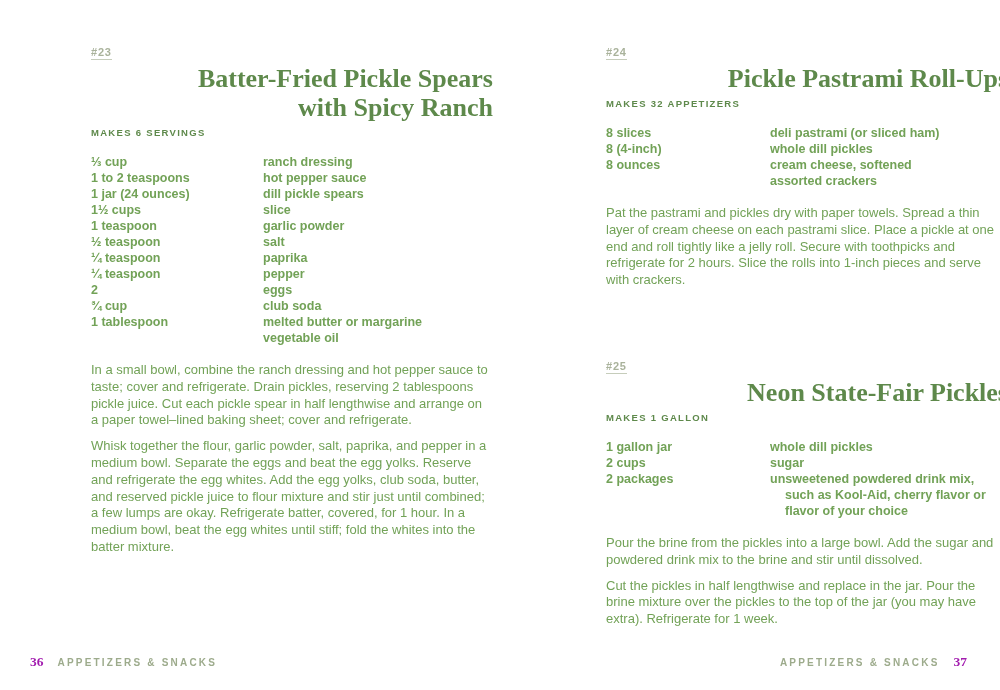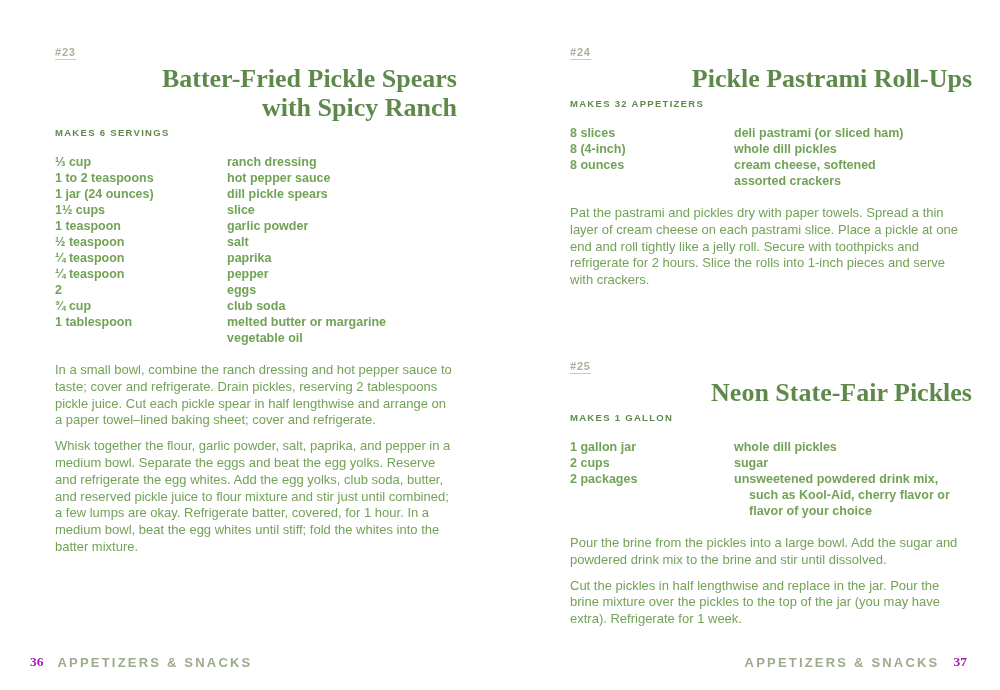--- a/index.html
+++ b/index.html
@@ -11,20 +11,21 @@
     position: relative;
     width: 1000px;
     height: 690px;
     background: #ffffff;
     overflow: hidden;
     font-family: "Liberation Sans", "DejaVu Sans", sans-serif;
   }
   .recipe-col {
     position: absolute;
     width: 402px;
+    margin-left: 36px;
   }
   .col-left  { left: 55px;  top: 42px; }
   .col-r1    { left: 570px; top: 42px; }
   .col-r2    { left: 570px; top: 356px; }
 
   .num {
     display: inline-block;
     font-size: 11px;
     font-weight: bold;
     letter-spacing: 0.8px;
@@ -88,21 +89,21 @@
   .footer-left  { left: 30px; }
   .footer-right { right: 33px; text-align: right; }
   .pagenum {
     font-family: "Liberation Serif", "DejaVu Serif", serif;
     font-size: 13.5px;
     color: #a21caf;
     vertical-align: middle;
     font-weight: bold;
   }
   .section {
-    font-size: 13px;
+    font-size: 10px;
     font-weight: bold;
     letter-spacing: 2.2px;
     color: #9dab8c;
     vertical-align: middle;
   }
   .footer-left .section  { margin-left: 14px; }
   .footer-right .section { margin-right: 14px; }
 </style>
 </head>
 <body>

